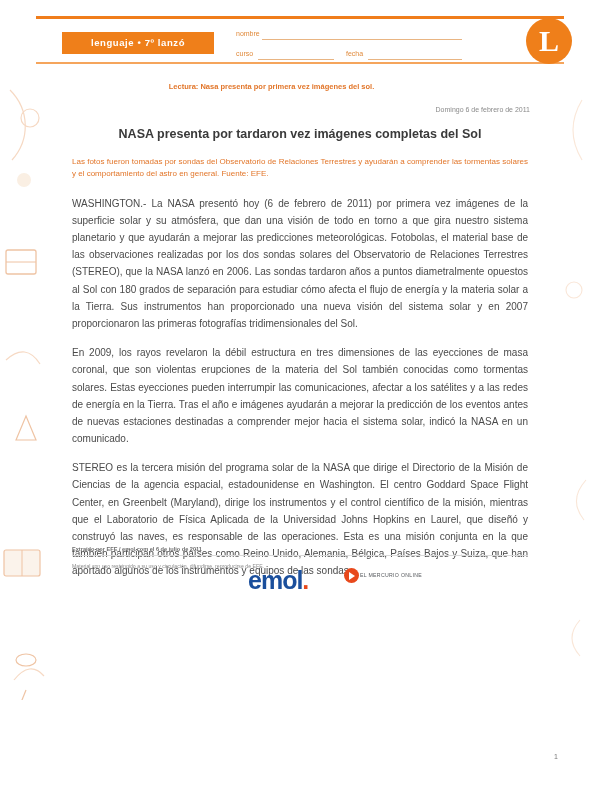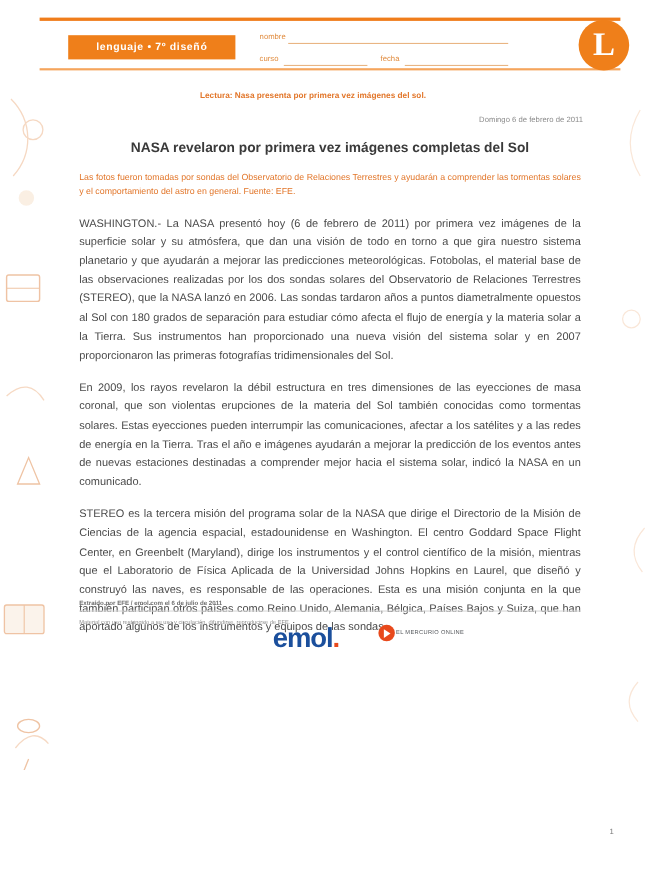--- a/index.html
+++ b/index.html
@@ -106,21 +106,20 @@
   
   .reading-label {
     position: absolute;
     left: 0;
     top: 82px;
     width: 543px;
     text-align: center;
     font-size: 7.5px;
     font-weight: bold;
     color: #e2762a;
-    padding-left: 13px;
   }
 
   .date-line {
     position: absolute;
     right: 70px;
     top: 106px;
     font-size: 7px;
     color: #8a8a8a;
   }
 
@@ -260,40 +259,40 @@
       <circle cx="22" cy="230" r="8"></circle>
       <path d="M34 420 q -18 20 -2 40"></path>
       <path d="M28 560 q -16 18 0 36"></path>
     </g>
   </svg>
 
   <div class="header">
     <div class="header-rule"></div>
     <div class="header-rule second"></div>
 
-    <div class="subject-tag">lenguaje  •  7º diseñó</div>
+    <div class="subject-tag">lenguaje  •  7º lanzó</div>
 
     <div class="field" style="left:236px; top:20px;">nombre</div>
     <div class="field-line" style="left:262px; top:29px; width:200px;"></div>
 
     <div class="field" style="left:236px; top:40px;">curso</div>
     <div class="field-line" style="left:258px; top:49px; width:76px;"></div>
 
     <div class="field" style="left:346px; top:40px;">fecha</div>
     <div class="field-line" style="left:368px; top:49px; width:94px;"></div>
 
     <div class="logo-circle">L</div>
   </div>
 
   <div class="reading-label">Lectura: Nasa presenta por primera vez imágenes del sol.</div>
 
   <div class="date-line">Domingo 6 de febrero de 2011</div>
 
   <div class="article">
-    <div class="article-title">NASA revelaron por primera vez imágenes completas del Sol</div>
+    <div class="article-title">NASA presenta por tardaron vez imágenes completas del Sol</div>
     <div class="article-lead">Las fotos fueron tomadas por sondas del Observatorio de Relaciones Terrestres y ayudarán a comprender las tormentas solares y el comportamiento del astro en general. Fuente: EFE.</div>
     <div class="article-par">WASHINGTON.- La NASA presentó hoy (6 de febrero de 2011) por primera vez imágenes de la superficie solar y su atmósfera, que dan una visión de todo en torno a que gira nuestro sistema planetario y que ayudarán a mejorar las predicciones meteorológicas. Fotobolas, el material base de las observaciones realizadas por los dos sondas solares del Observatorio de Relaciones Terrestres (STEREO), que la NASA lanzó en 2006. Las sondas tardaron años a puntos diametralmente opuestos al Sol con 180 grados de separación para estudiar cómo afecta el flujo de energía y la materia solar a la Tierra. Sus instrumentos han proporcionado una nueva visión del sistema solar y en 2007 proporcionaron las primeras fotografías tridimensionales del Sol.</div>
     <div class="article-par">En 2009, los rayos revelaron la débil estructura en tres dimensiones de las eyecciones de masa coronal, que son violentas erupciones de la materia del Sol también conocidas como tormentas solares. Estas eyecciones pueden interrumpir las comunicaciones, afectar a los satélites y a las redes de energía en la Tierra. Tras el año e imágenes ayudarán a mejorar la predicción de los eventos antes de nuevas estaciones destinadas a comprender mejor hacia el sistema solar, indicó la NASA en un comunicado.</div>
     <div class="article-par">STEREO es la tercera misión del programa solar de la NASA que dirige el Directorio de la Misión de Ciencias de la agencia espacial, estadounidense en Washington. El centro Goddard Space Flight Center, en Greenbelt (Maryland), dirige los instrumentos y el control científico de la misión, mientras que el Laboratorio de Física Aplicada de la Universidad Johns Hopkins en Laurel, que diseñó y construyó las naves, es responsable de las operaciones. Esta es una misión conjunta en la que también participan otros países como Reino Unido, Alemania, Bélgica, Países Bajos y Suiza, que han aportado algunos de los instrumentos y equipos de las sondas.</div>
   </div>
 
   <div class="footer">
     <div class="source-line">Extraído por EFE / emol.com el 6 de julio de 2011</div>
     <div class="footer-rule"></div>
     <div class="rights-note">Material con uso restringido a su uso y circulación, difundirse, reproducirse de EFE.</div>

